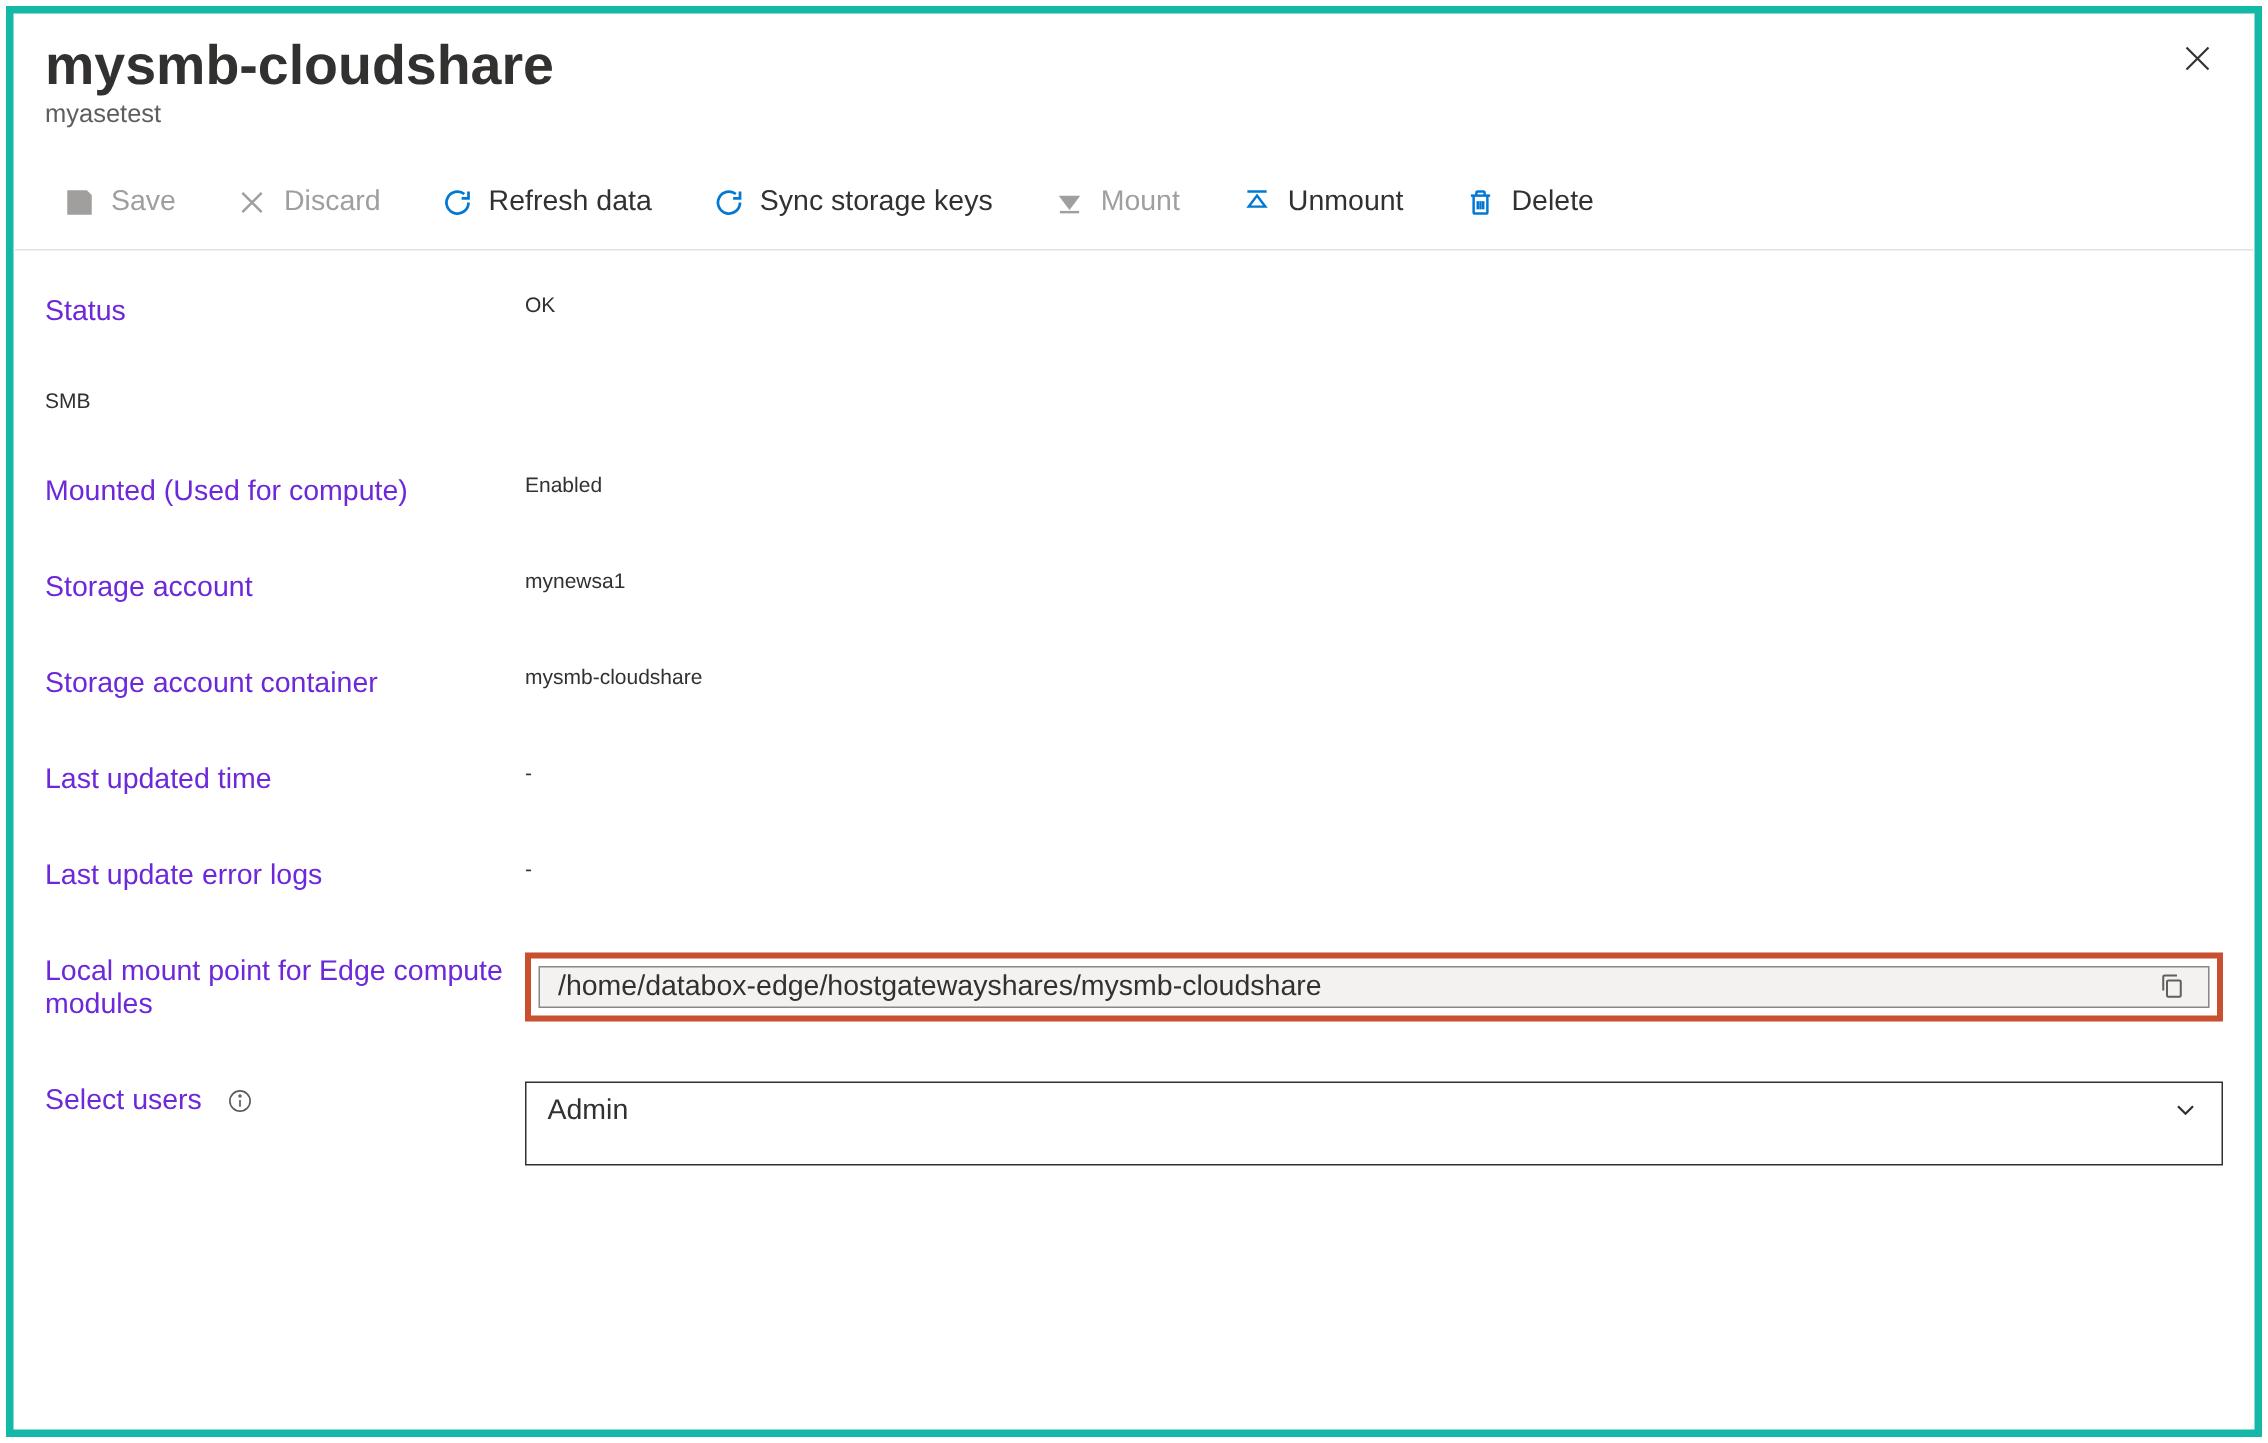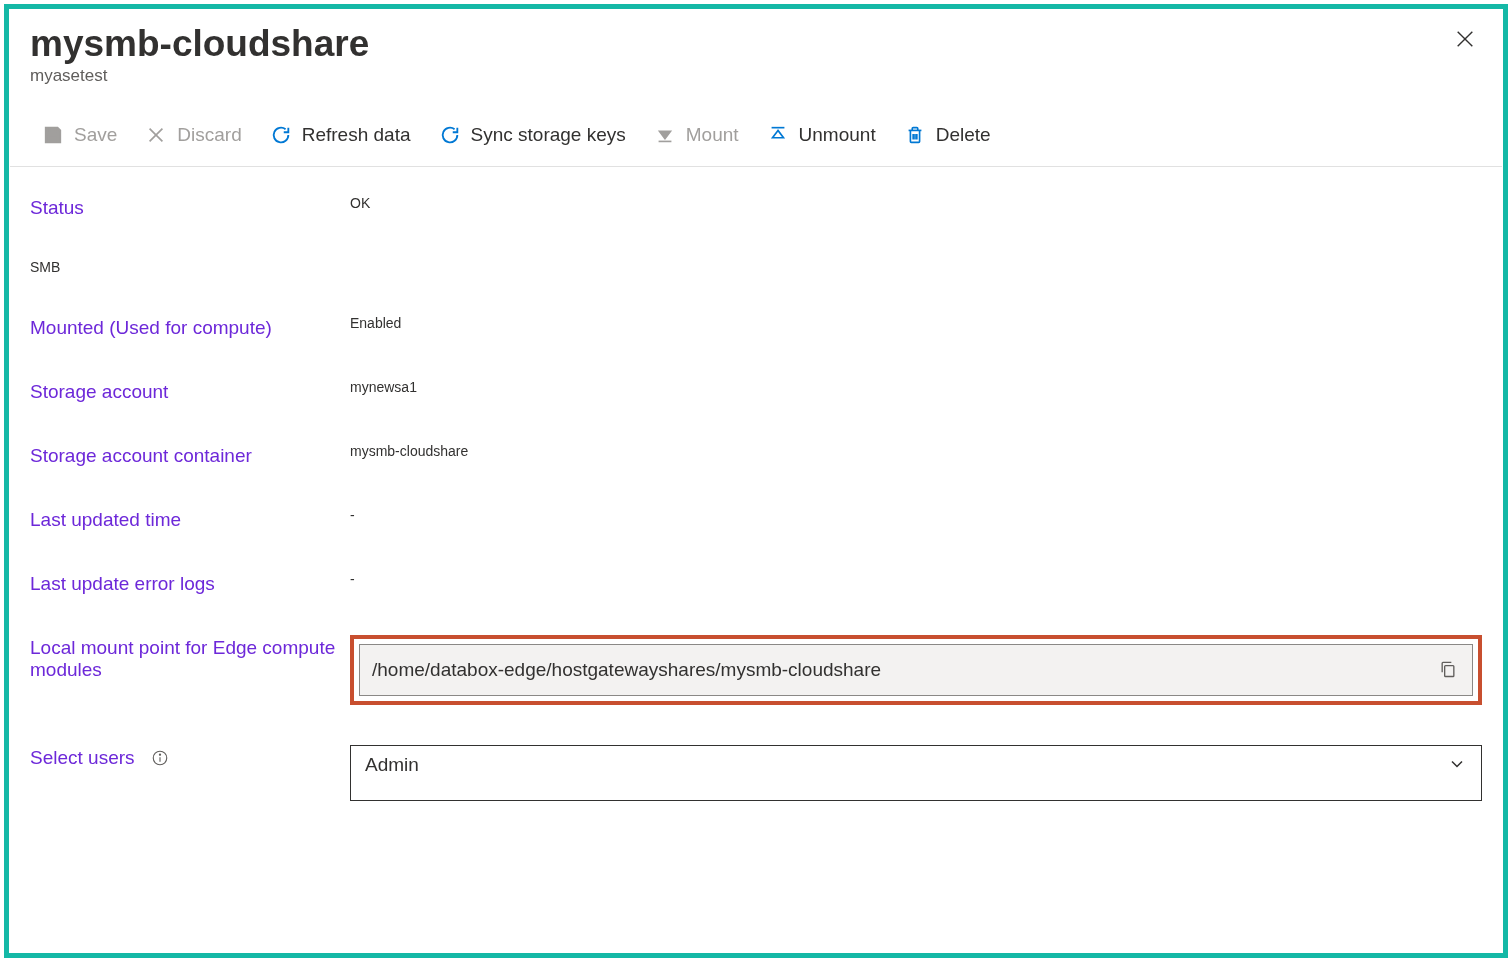--- a/index.html
+++ b/index.html
@@ -48,21 +48,21 @@
     padding: 6px;
     color: #323130;
   }
   .close-btn svg {
     width: 22px;
     height: 22px;
   }
   .toolbar {
     display: flex;
     align-items: center;
-    gap: 4px;
+    gap: 16px;
     padding: 10px 20px 14px 20px;
     border-bottom: 1px solid #e1e1e1;
     margin-top: 18px;
   }
   .toolbar-btn {
     display: inline-flex;
     align-items: center;
     gap: 10px;
     background: none;
     border: none;
@@ -124,21 +124,21 @@
     flex: 1;
     border: 4px solid #c84f2f;
     padding: 5px;
   }
   .readonly-field {
     display: flex;
     align-items: center;
     background: #f3f2f1;
     border: 1px solid #8a8886;
     padding: 6px 12px;
-    height: 52px;
+    height: 28px;
   }
   .readonly-field input {
     flex: 1;
     background: transparent;
     border: none;
     font-size: 19px;
     font-family: inherit;
     color: #323130;
     outline: none;
   }

